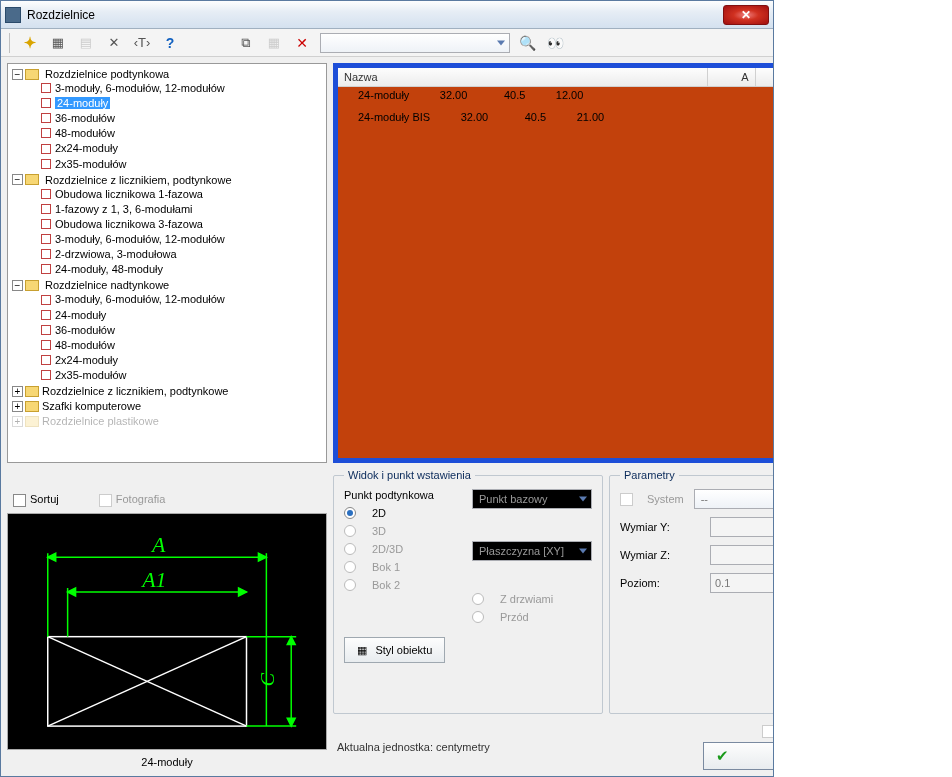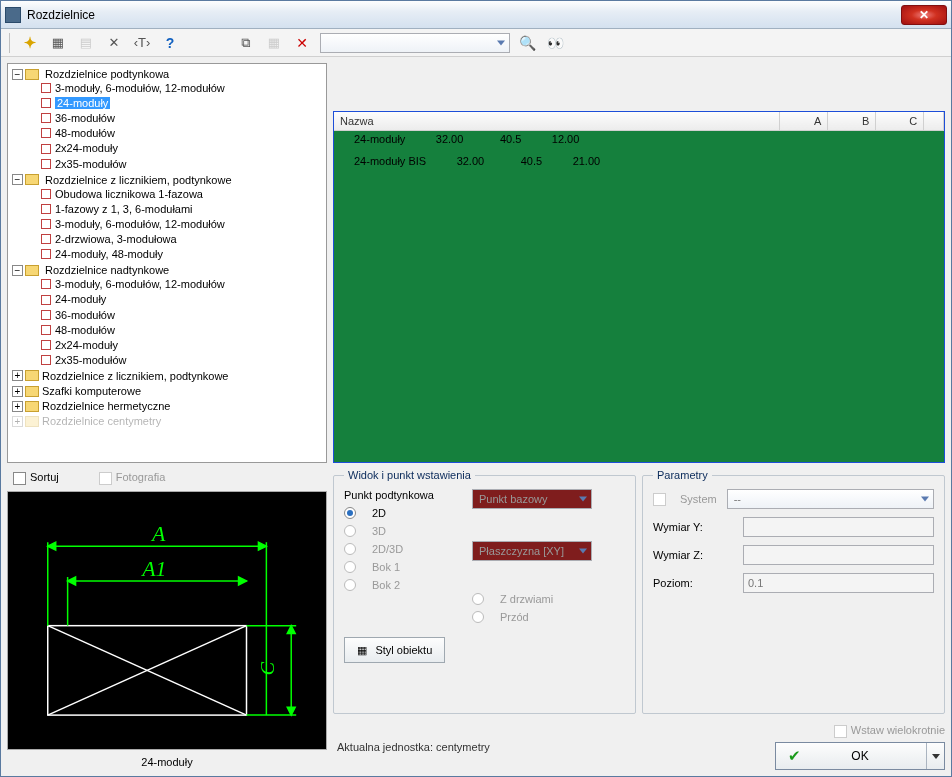--- a/index.html
+++ b/index.html
@@ -4,21 +4,21 @@
 <style>
   * { box-sizing: border-box; }
   body {
     margin: 0;
     font-family: "Segoe UI", Tahoma, sans-serif;
     font-size: 11px;
     background: #fff;
     color: #000;
   }
   .window {
-    width: 952px;
+    width: 774px;
     height: 777px;
     border: 1px solid #5a7aa0;
     background: #f0f0f0;
     display: flex;
     flex-direction: column;
     position: relative;
   }
   .titlebar {
     height: 28px;
     background: linear-gradient(#fdfefe, #e6edf5 40%, #d4e1ef);
@@ -131,43 +131,43 @@
     vertical-align: middle;
   }
   .tree .label { vertical-align: middle; cursor:default; }
   .tree .label.selected {
     background: #3399ff;
     color: #fff;
     padding: 0 2px;
   }
 
   .table-panel {
-    border: 1px solid #1d4ed8;
-    background: #15803d;
+    border: 5px solid #1d4ed8;
+    background: #c2410c;
     overflow: auto;
-    margin-top: 48px;
   }
   .table-panel table { width: 100%; border-collapse: collapse; font-size:11px;}
   .table-panel th {
     background: linear-gradient(#fdfdfd,#ececec);
     border-right: 1px solid #d0d0d0;
     border-bottom: 1px solid #d0d0d0;
     text-align: left;
     font-weight: normal;
     padding: 3px 6px;
     color:#333;
   }
   .table-panel th.num, .table-panel td.num { text-align: right; width:48px;}
   .table-panel td { padding: 2px 6px; }
   .table-panel tr.row td:first-child { padding-left: 20px; }
 
   .bottom-left {
     display: flex;
     flex-direction: column;
     gap: 4px;
+    margin-top: 22px;
   }
   .bl-top {
     display: flex;
     gap: 40px;
     padding: 2px 6px;
   }
   .checkbox {
     display: inline-block;
     width: 13px; height: 13px;
     border: 1px solid #888;
@@ -224,21 +224,21 @@
     position: relative;
     display:inline-flex;
     align-items:center;
     min-width:120px;
   }
   .combo .arrow {
     position:absolute; right:4px; top:50%;
     transform:translateY(-50%);
     width:0;height:0;border-left:4px solid transparent;border-right:4px solid transparent;border-top:5px solid #5a7ab0;
   }
-  .combo.disabled { color:#999; background:#7f1d1d;}
+  .combo.disabled { color:#999; background:#000000;}
   .radio {
     display:inline-block;
     width:12px;height:12px;border:1px solid #888;border-radius:50%;
     margin-right:6px;vertical-align:middle;position:relative;background:#fff;
   }
   .radio.checked::after{
     content:"";position:absolute;inset:2px;border-radius:50%;background:#2a6fc0;
   }
   .radio.disabled{border-color:#bbb;}
   .opt-label{vertical-align:middle;}
@@ -329,41 +329,41 @@
               <li><span class="exp blank"></span><span class="leaf-icon"></span><span class="label">2x24-moduły</span></li>
               <li><span class="exp blank"></span><span class="leaf-icon"></span><span class="label">2x35-modułów</span></li>
             </ul>
           </li>
           <li>
             <span class="exp">−</span><span class="folder"></span>
             <span class="label">Rozdzielnice z licznikiem, podtynkowe</span>
             <ul>
               <li><span class="exp blank"></span><span class="leaf-icon"></span><span class="label">Obudowa licznikowa 1-fazowa</span></li>
               <li><span class="exp blank"></span><span class="leaf-icon"></span><span class="label">1-fazowy z 1, 3, 6-modułami</span></li>
+              <li><span class="exp blank"></span><span class="leaf-icon"></span><span class="label">Obudowa licznikowa 3-fazowa</span></li>
               <li><span class="exp blank"></span><span class="leaf-icon"></span><span class="label">3-moduły, 6-modułów, 12-modułów</span></li>
               <li><span class="exp blank"></span><span class="leaf-icon"></span><span class="label">2-drzwiowa, 3-modułowa</span></li>
               <li><span class="exp blank"></span><span class="leaf-icon"></span><span class="label">24-moduły, 48-moduły</span></li>
             </ul>
           </li>
           <li>
             <span class="exp">−</span><span class="folder"></span>
             <span class="label">Rozdzielnice nadtynkowe</span>
             <ul>
               <li><span class="exp blank"></span><span class="leaf-icon"></span><span class="label">3-moduły, 6-modułów, 12-modułów</span></li>
               <li><span class="exp blank"></span><span class="leaf-icon"></span><span class="label">24-moduły</span></li>
               <li><span class="exp blank"></span><span class="leaf-icon"></span><span class="label">36-modułów</span></li>
               <li><span class="exp blank"></span><span class="leaf-icon"></span><span class="label">48-modułów</span></li>
               <li><span class="exp blank"></span><span class="leaf-icon"></span><span class="label">2x24-moduły</span></li>
               <li><span class="exp blank"></span><span class="leaf-icon"></span><span class="label">2x35-modułów</span></li>
             </ul>
           </li>
           <li><span class="exp">+</span><span class="folder"></span><span class="label">Rozdzielnice z licznikiem, podtynkowe</span></li>
           <li><span class="exp">+</span><span class="folder"></span><span class="label">Szafki komputerowe</span></li>
-          <li><span class="exp">+</span><span class="folder"></span><span class="label">Rozdzielnice hermetyczne</span></li>
-          <li style="opacity:.3;"><span class="exp">+</span><span class="folder"></span><span class="label">Rozdzielnice centymetry</span></li>
+          <li style="opacity:.3;"><span class="exp">+</span><span class="folder"></span><span class="label">Rozdzielnice plastikowe</span></li>
         </ul>
       </div>
     </div>
 
     <div class="table-panel">
       <table>
         <thead>
           <tr>
             <th>Nazwa</th>
             <th class="num">A</th>

